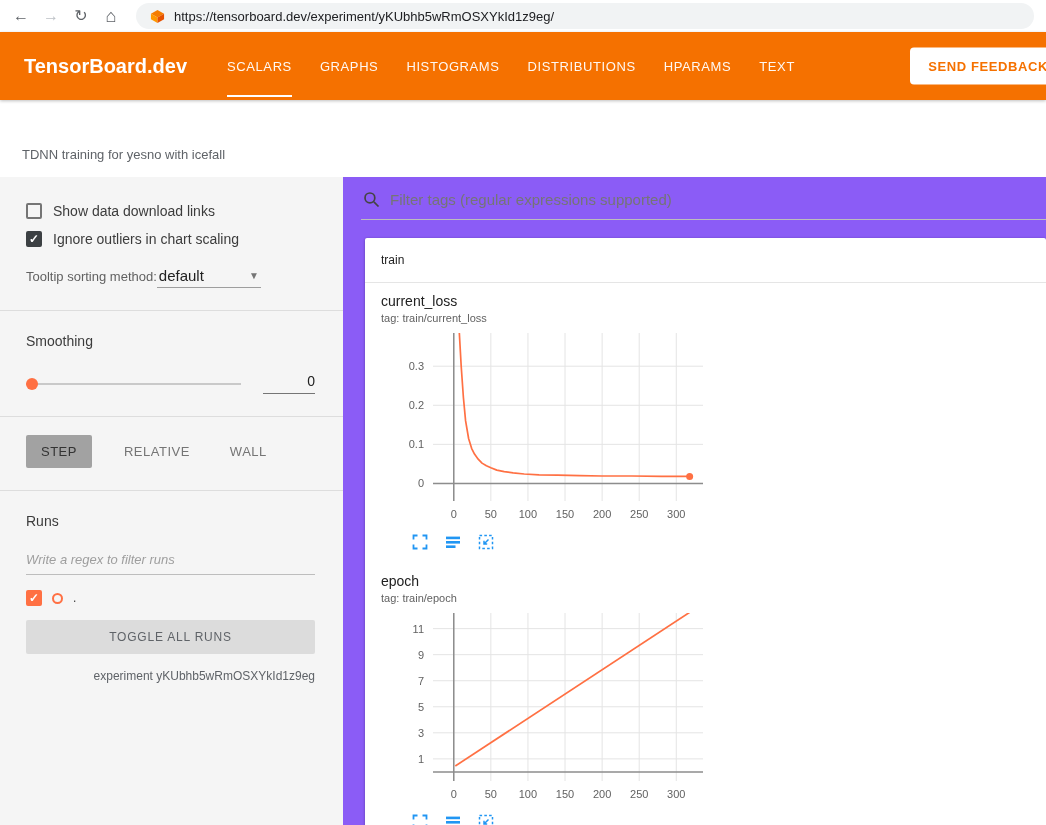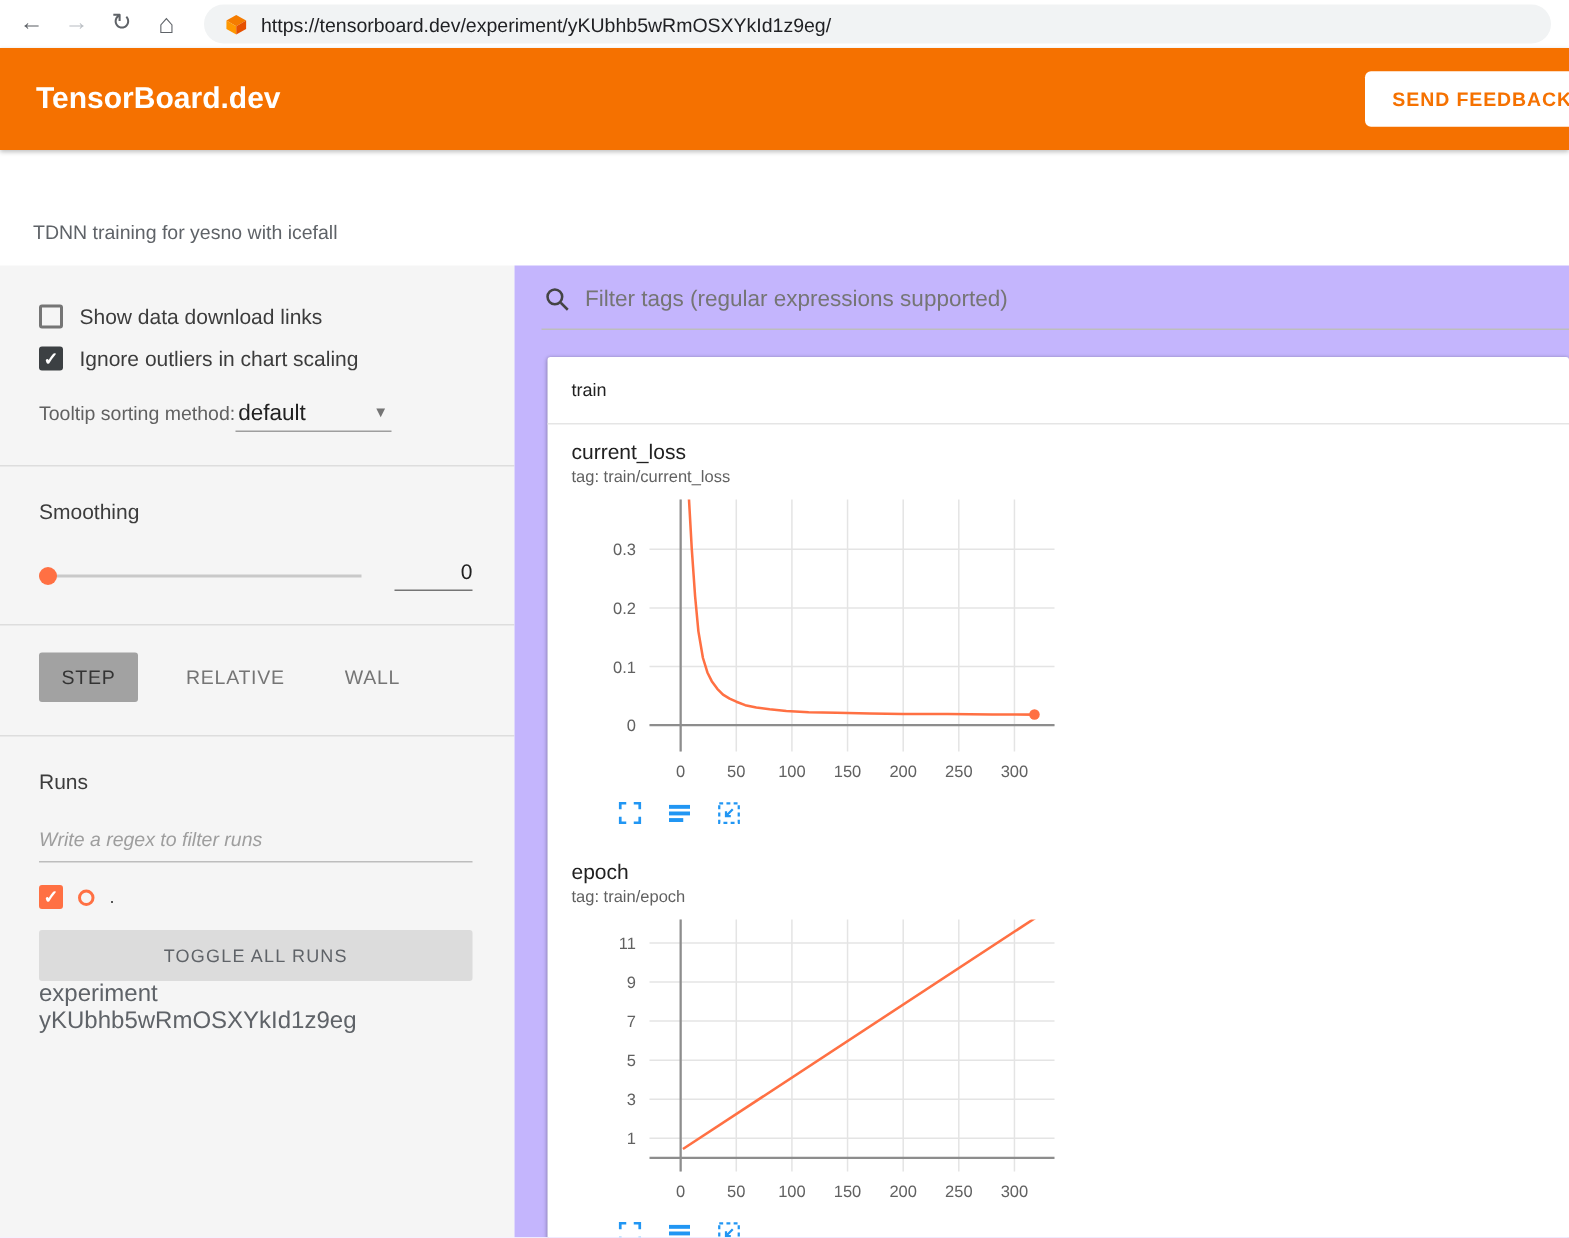--- a/index.html
+++ b/index.html
@@ -57,24 +57,24 @@
     font-family:inherit; cursor:pointer; border-radius:2px; }
   .axis-btn.active { background:#a2a2a2; color:#333; padding:9px 15px; }
   .runs-filter { margin-top:16px; width:100%; border:none; border-bottom:1px solid #bdbdbd; background:transparent;
     font-size:13px; color:#212121; padding:7px 0; outline:none; font-family:inherit;font-style:italic; }
   .runs-filter::placeholder { color:#9e9e9e; }
   .run-row { display:flex; align-items:center; gap:10px; margin-top:15px; cursor:pointer; }
   .run-circle { width:11px; height:11px; border-radius:50%; border:2px solid; background:transparent; }
   .run-name { font-size:12px; color:#3c3c3c; }
   .toggle-all { margin-top:14px; width:100%; background:#dcdcdc; border:none; border-radius:2px; padding:10px 0;
     font-size:12px; letter-spacing:0.8px; color:#5f6368; font-family:inherit; cursor:pointer; }
-  .exp-note { font-size:16px; color:#5f6368; }
-
-  
-  .main { flex:1; background:#c4b5fd; padding:10px 0 0 18px; overflow:hidden; }
+  .exp-note { margin-top:15px; font-size:12px; color:#5f6368;text-align:right; }
+
+  
+  .main { flex:1; background:#8b5cf6; padding:10px 0 0 18px; overflow:hidden; }
   .filter-row { display:flex; align-items:center; gap:10px; border-bottom:1px solid #bdbdbd; padding:4px 0 11px 2px; }
   .filter-input { border:none; outline:none; flex:1; font-size:15px; color:#202124; font-family:inherit; background:transparent; }
   .filter-input::placeholder { color:#757575; }
   .card { margin:18px 0 0 4px; background:#fff; border-radius:2px;
     box-shadow:0 1px 3px rgba(0,0,0,0.25), 0 0 2px rgba(0,0,0,0.12); }
   .card-header { padding:15px 16px; font-size:12px; color:#212121; border-bottom:1px solid #e5e5e5; cursor:pointer; }
   .charts-grid { display:flex; flex-wrap:wrap; padding:4px 6px 8px 12px; column-gap:8px; }
   .chart-cell { width:334px; margin-bottom:16px; }
   .chart-title { font-size:14px; color:#212121; padding-left:4px; margin-top:6px; }
   .chart-subtitle { font-size:11px; color:#616161; padding-left:4px; margin-top:3px; margin-bottom:3px; }
@@ -100,20 +100,28 @@
           <polygon points="1,5 8,9 8,15 1,11" fill="#ff9800"></polygon>
           <polygon points="15,5 8,9 8,15 15,11" fill="#e65100"></polygon>
         </svg>
       </span>
       <span class="url-text">https://tensorboard.dev/experiment/yKUbhb5wRmOSXYkId1z9eg/</span>
     </div>
   </div>
 
   <div class="app-header" style="background: rgb(245, 113, 0);">
     <div class="brand">TensorBoard.dev</div>
+    <nav class="tabs">
+        <span class="tab active">SCALARS</span>
+        <span class="tab">GRAPHS</span>
+        <span class="tab">HISTOGRAMS</span>
+        <span class="tab">DISTRIBUTIONS</span>
+        <span class="tab">HPARAMS</span>
+        <span class="tab">TEXT</span>
+      </nav>
     <button class="feedback-btn" style="color: rgb(245, 113, 0);">SEND FEEDBACK</button>
   </div>
 
   <div class="subheader">
     <span>TDNN training for yesno with icefall</span>
   </div>
 
   <div class="content">
 
     <aside class="sidebar">

